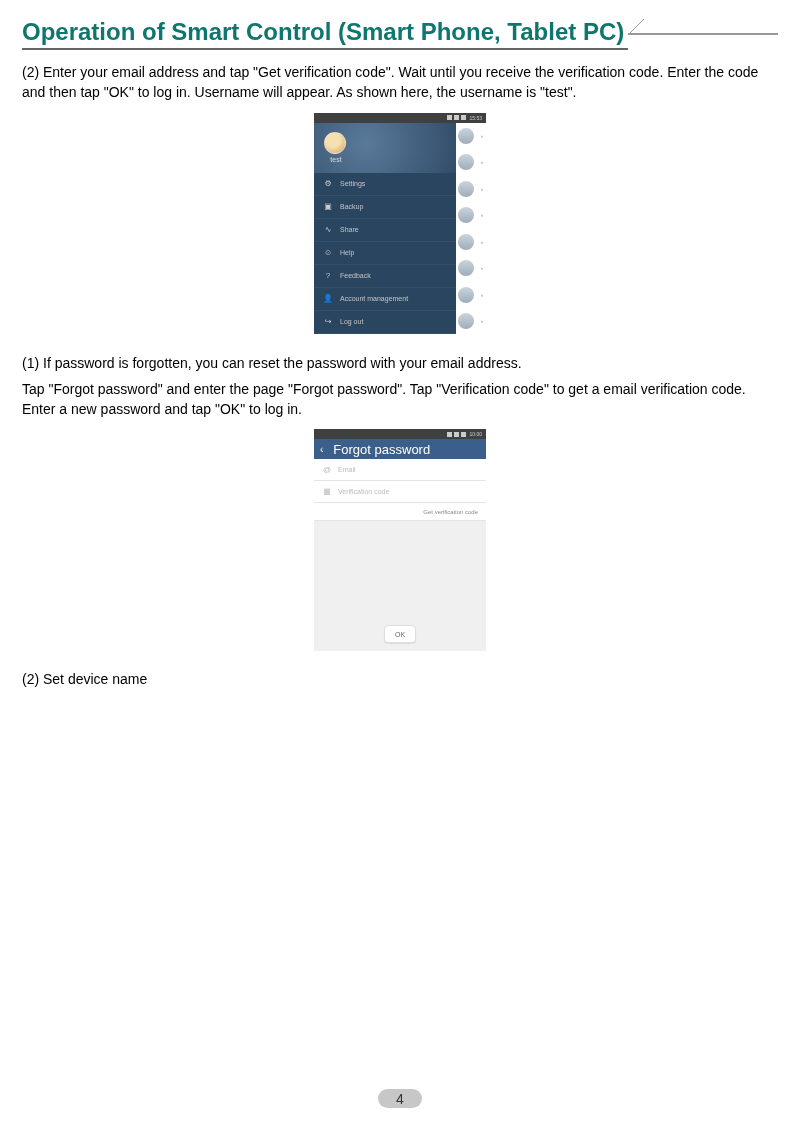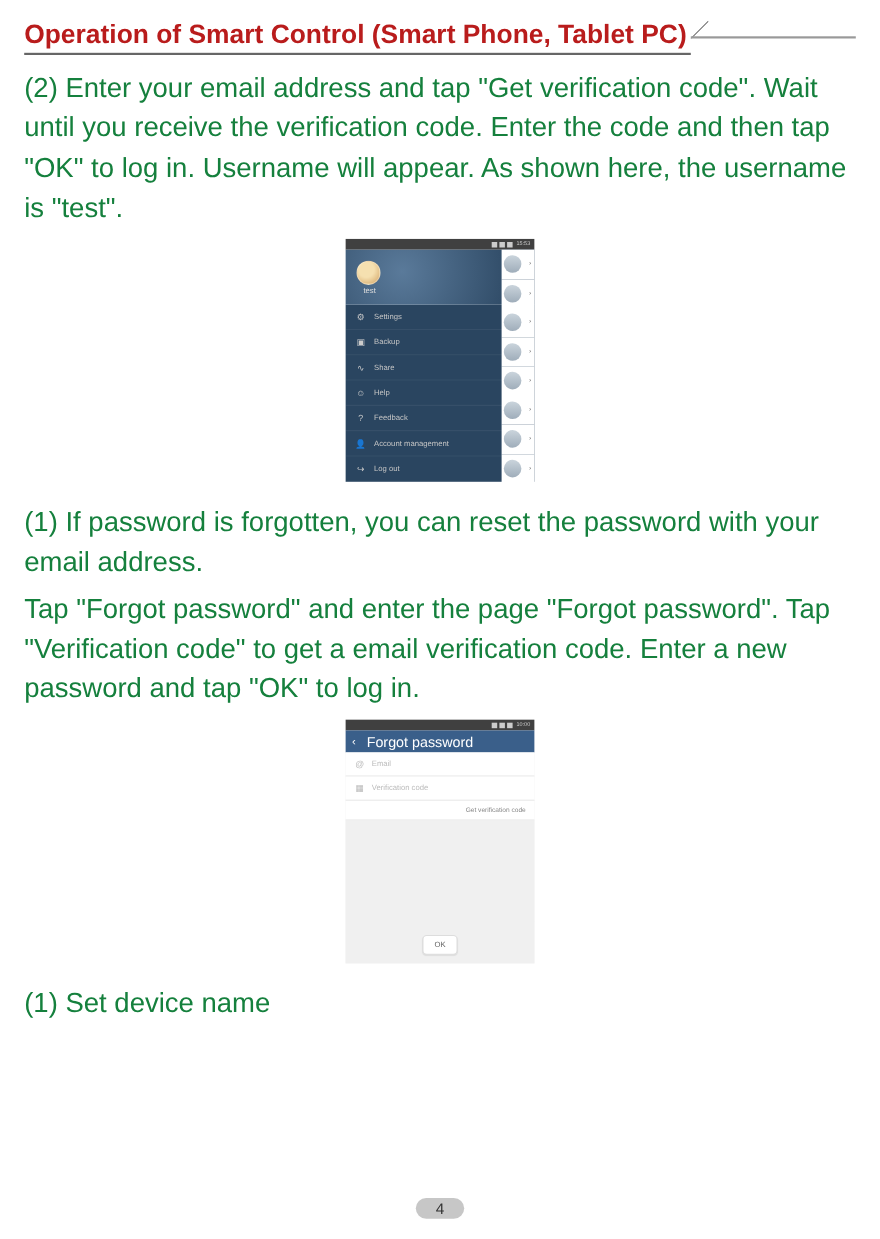--- a/index.html
+++ b/index.html
@@ -18,21 +18,21 @@
     .header-bar {
       margin-top: 18px;
       margin-left: 22px;
       margin-right: 22px;
       display: flex;
       align-items: center;
     }
     .header-title {
       font-size: 24px;
       font-weight: bold;
-      color: #b91c1c;
+      color: #0f766e;
       border-bottom: 2px solid #666;
       padding-bottom: 2px;
       padding-right: 4px;
     }
     .header-rule {
       flex: 1;
       border-bottom: 2px solid #999;
       margin-left: 0;
       position: relative;
     }
@@ -42,23 +42,23 @@
       left: 0;
       bottom: -2px;
       width: 16px;
       height: 16px;
       background: linear-gradient(135deg, transparent 48%, #999 48%, #999 52%, transparent 52%);
     }
     .content {
       padding: 12px 22px 0 22px;
     }
     .para {
-      font-size: 25px;
+      font-size: 14px;
       line-height: 1.45;
-      color: #15803d;
+      color: #000000;
       margin-bottom: 6px;
     }
     .screenshot-wrap {
       display: flex;
       justify-content: center;
       margin: 10px 0 18px 0;
     }
     
     .phone1 {
       width: 172px;
@@ -426,18 +426,18 @@
         <span class="ph2-field-label">Verification code</span>
       </div>
       <div class="ph2-getcode">Get verification code</div>
       <div class="ph2-body"></div>
       <div class="ph2-ok">
         <div class="ph2-ok-btn">OK</div>
       </div>
     </div>
   </div>
 
-  <p class="para">(1) Set device name</p>
+  <p class="para">(2) Set device name</p>
 </div>
 
 <div class="page-number-wrap">
   <div class="page-number">4</div>
 </div>
 
 </body></html>

